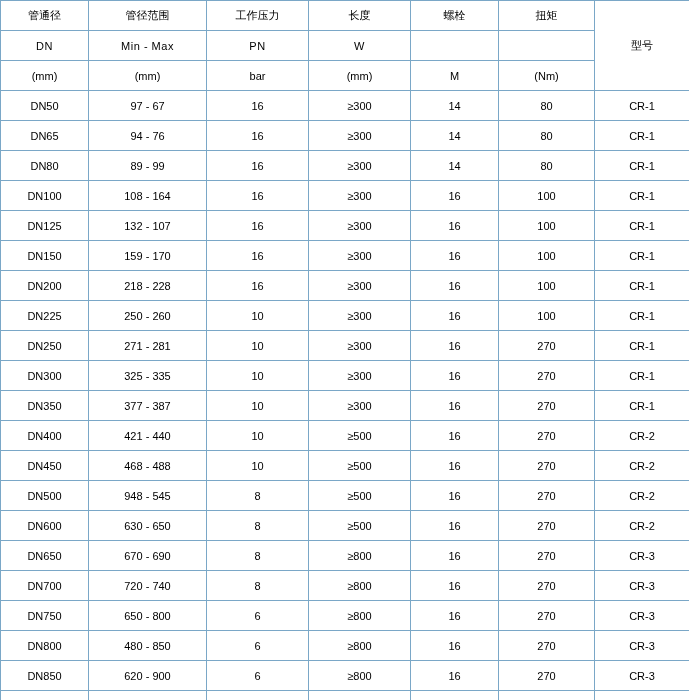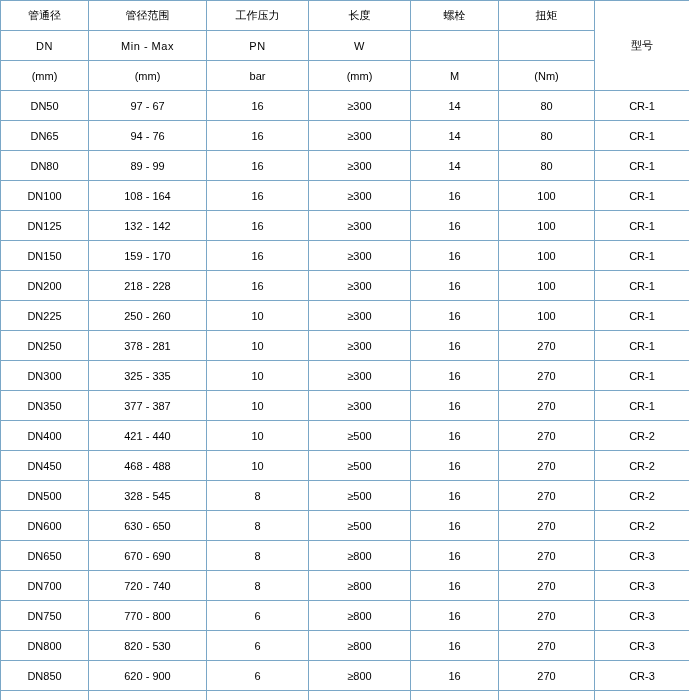--- a/index.html
+++ b/index.html
@@ -119,21 +119,21 @@
         <td>DN100</td>
         <td>108 - 164</td>
         <td>16</td>
         <td>≥300</td>
         <td>16</td>
         <td>100</td>
         <td>CR-1</td>
       </tr>
       <tr class="body-row">
         <td>DN125</td>
-        <td>132 - 142</td>
+        <td>132 - 107</td>
         <td>16</td>
         <td>≥300</td>
         <td>16</td>
         <td>100</td>
         <td>CR-1</td>
       </tr>
       <tr class="body-row">
         <td>DN150</td>
         <td>159 - 170</td>
         <td>16</td>
@@ -155,21 +155,21 @@
         <td>DN225</td>
         <td>250 - 260</td>
         <td>10</td>
         <td>≥300</td>
         <td>16</td>
         <td>100</td>
         <td>CR-1</td>
       </tr>
       <tr class="body-row">
         <td>DN250</td>
-        <td>378 - 281</td>
+        <td>271 - 281</td>
         <td>10</td>
         <td>≥300</td>
         <td>16</td>
         <td>270</td>
         <td>CR-1</td>
       </tr>
       <tr class="body-row">
         <td>DN300</td>
         <td>325 - 335</td>
         <td>10</td>
@@ -200,21 +200,21 @@
         <td>DN450</td>
         <td>468 - 488</td>
         <td>10</td>
         <td>≥500</td>
         <td>16</td>
         <td>270</td>
         <td>CR-2</td>
       </tr>
       <tr class="body-row">
         <td>DN500</td>
-        <td>328 - 545</td>
+        <td>948 - 545</td>
         <td>8</td>
         <td>≥500</td>
         <td>16</td>
         <td>270</td>
         <td>CR-2</td>
       </tr>
       <tr class="body-row">
         <td>DN600</td>
         <td>630 - 650</td>
         <td>8</td>
@@ -236,30 +236,30 @@
         <td>DN700</td>
         <td>720 - 740</td>
         <td>8</td>
         <td>≥800</td>
         <td>16</td>
         <td>270</td>
         <td>CR-3</td>
       </tr>
       <tr class="body-row">
         <td>DN750</td>
-        <td>770 - 800</td>
+        <td>650 - 800</td>
         <td>6</td>
         <td>≥800</td>
         <td>16</td>
         <td>270</td>
         <td>CR-3</td>
       </tr>
       <tr class="body-row">
         <td>DN800</td>
-        <td>820 - 530</td>
+        <td>480 - 850</td>
         <td>6</td>
         <td>≥800</td>
         <td>16</td>
         <td>270</td>
         <td>CR-3</td>
       </tr>
       <tr class="body-row">
         <td>DN850</td>
         <td>620 - 900</td>
         <td>6</td>

